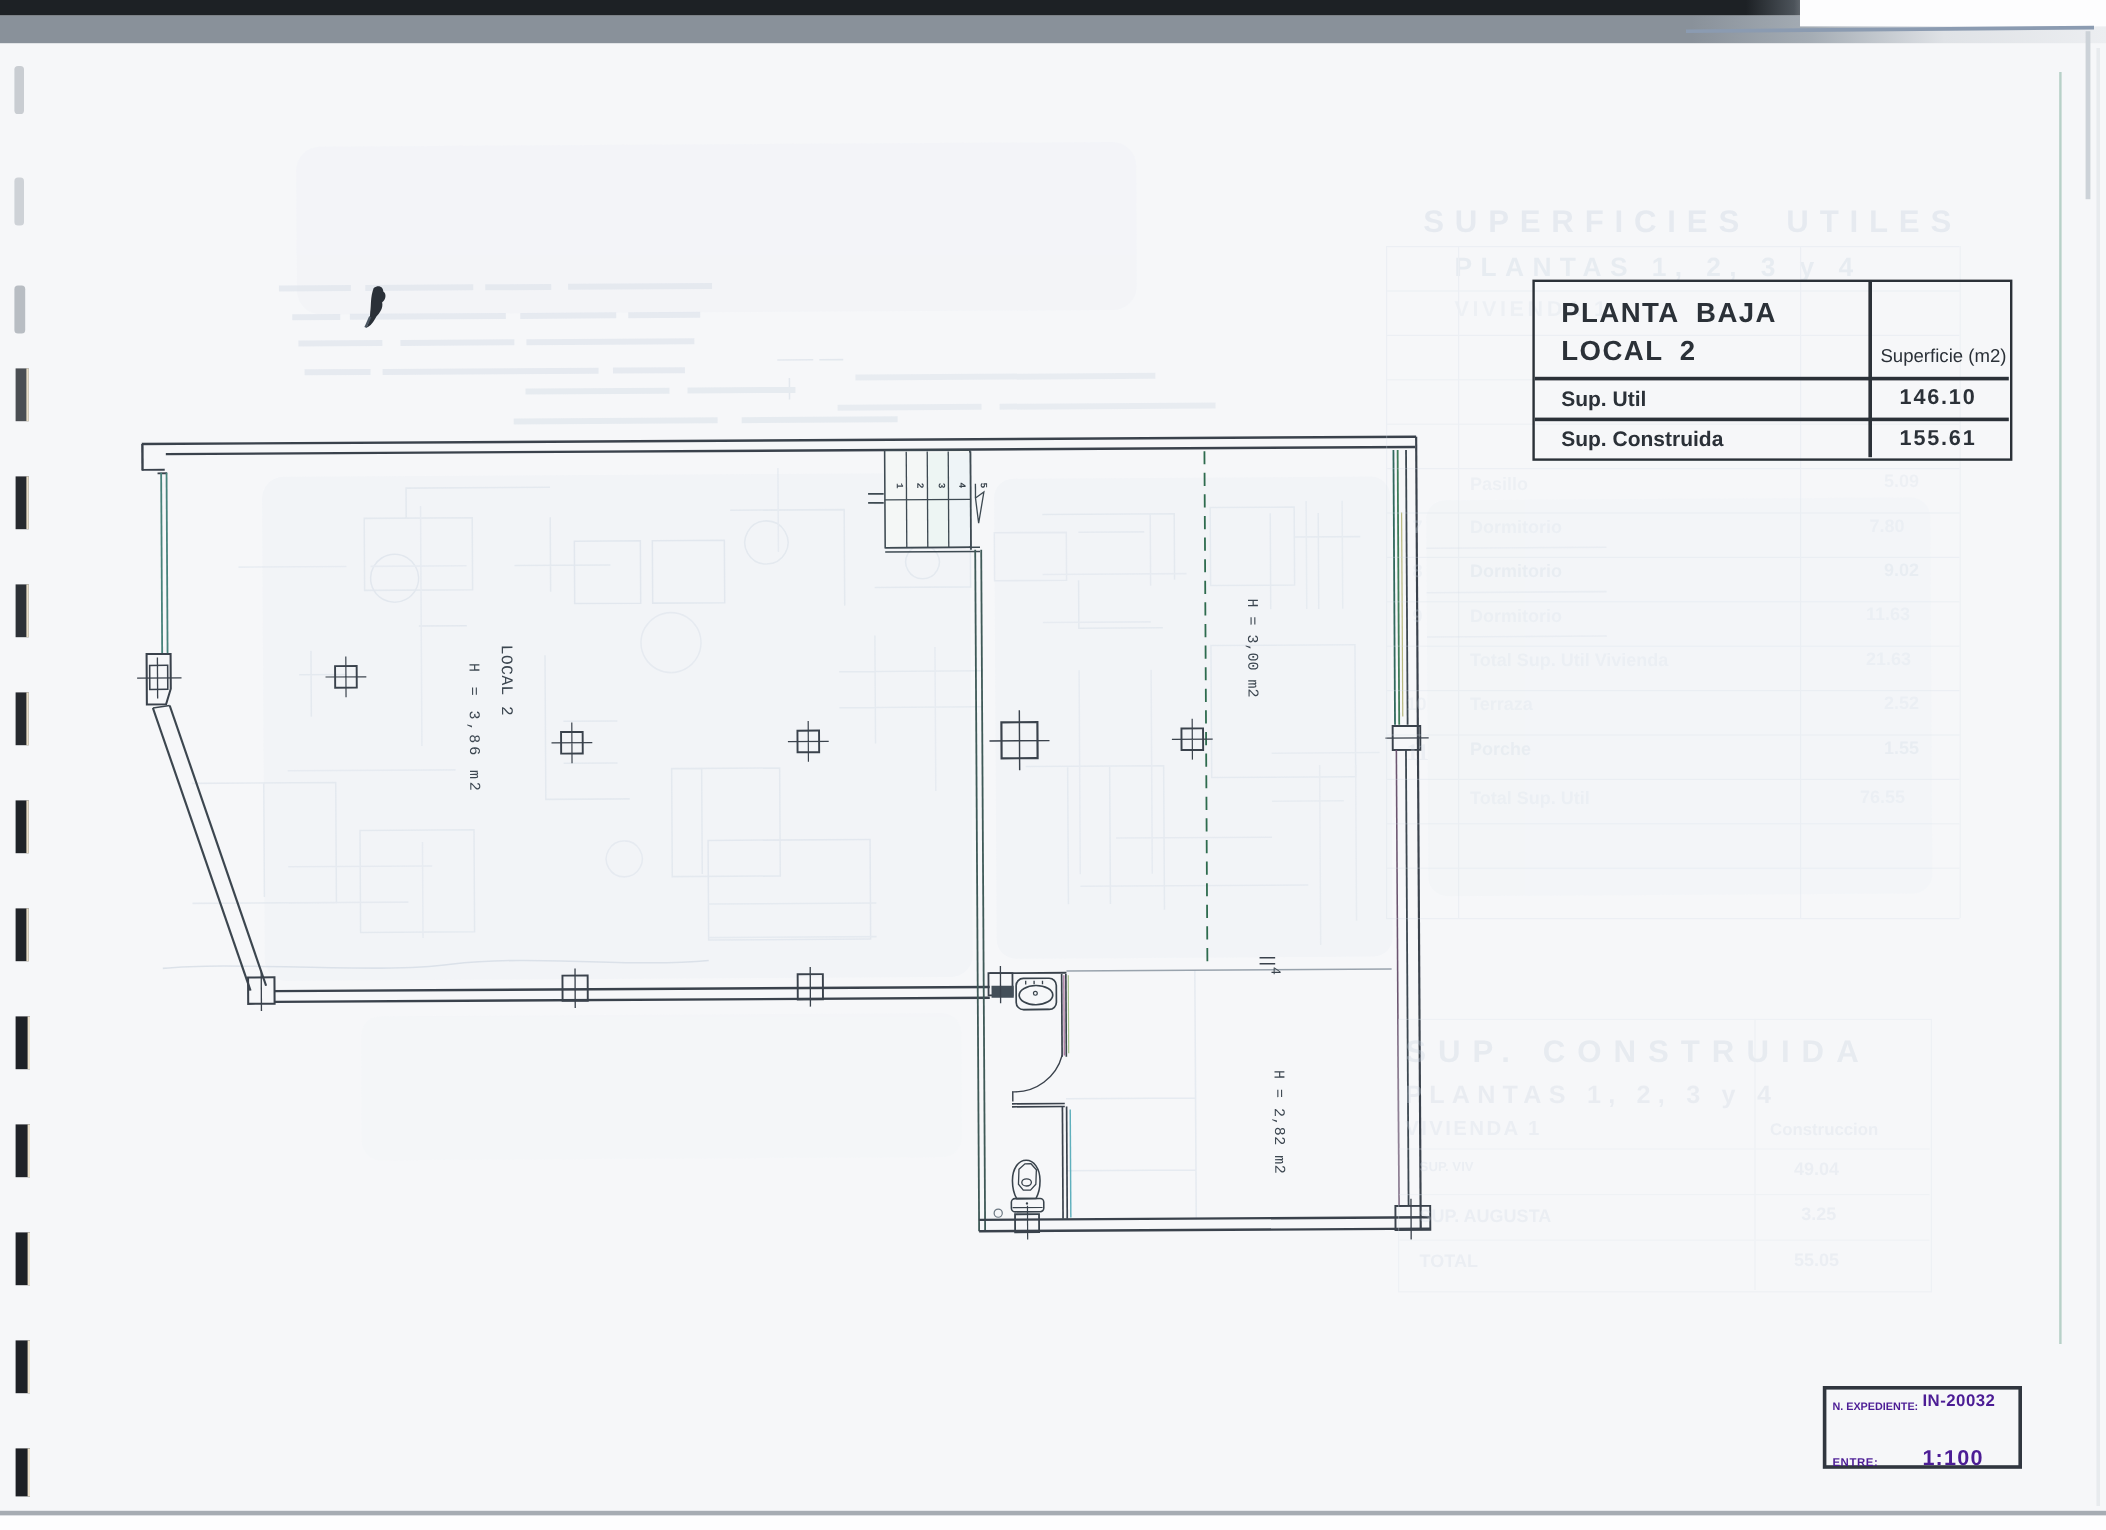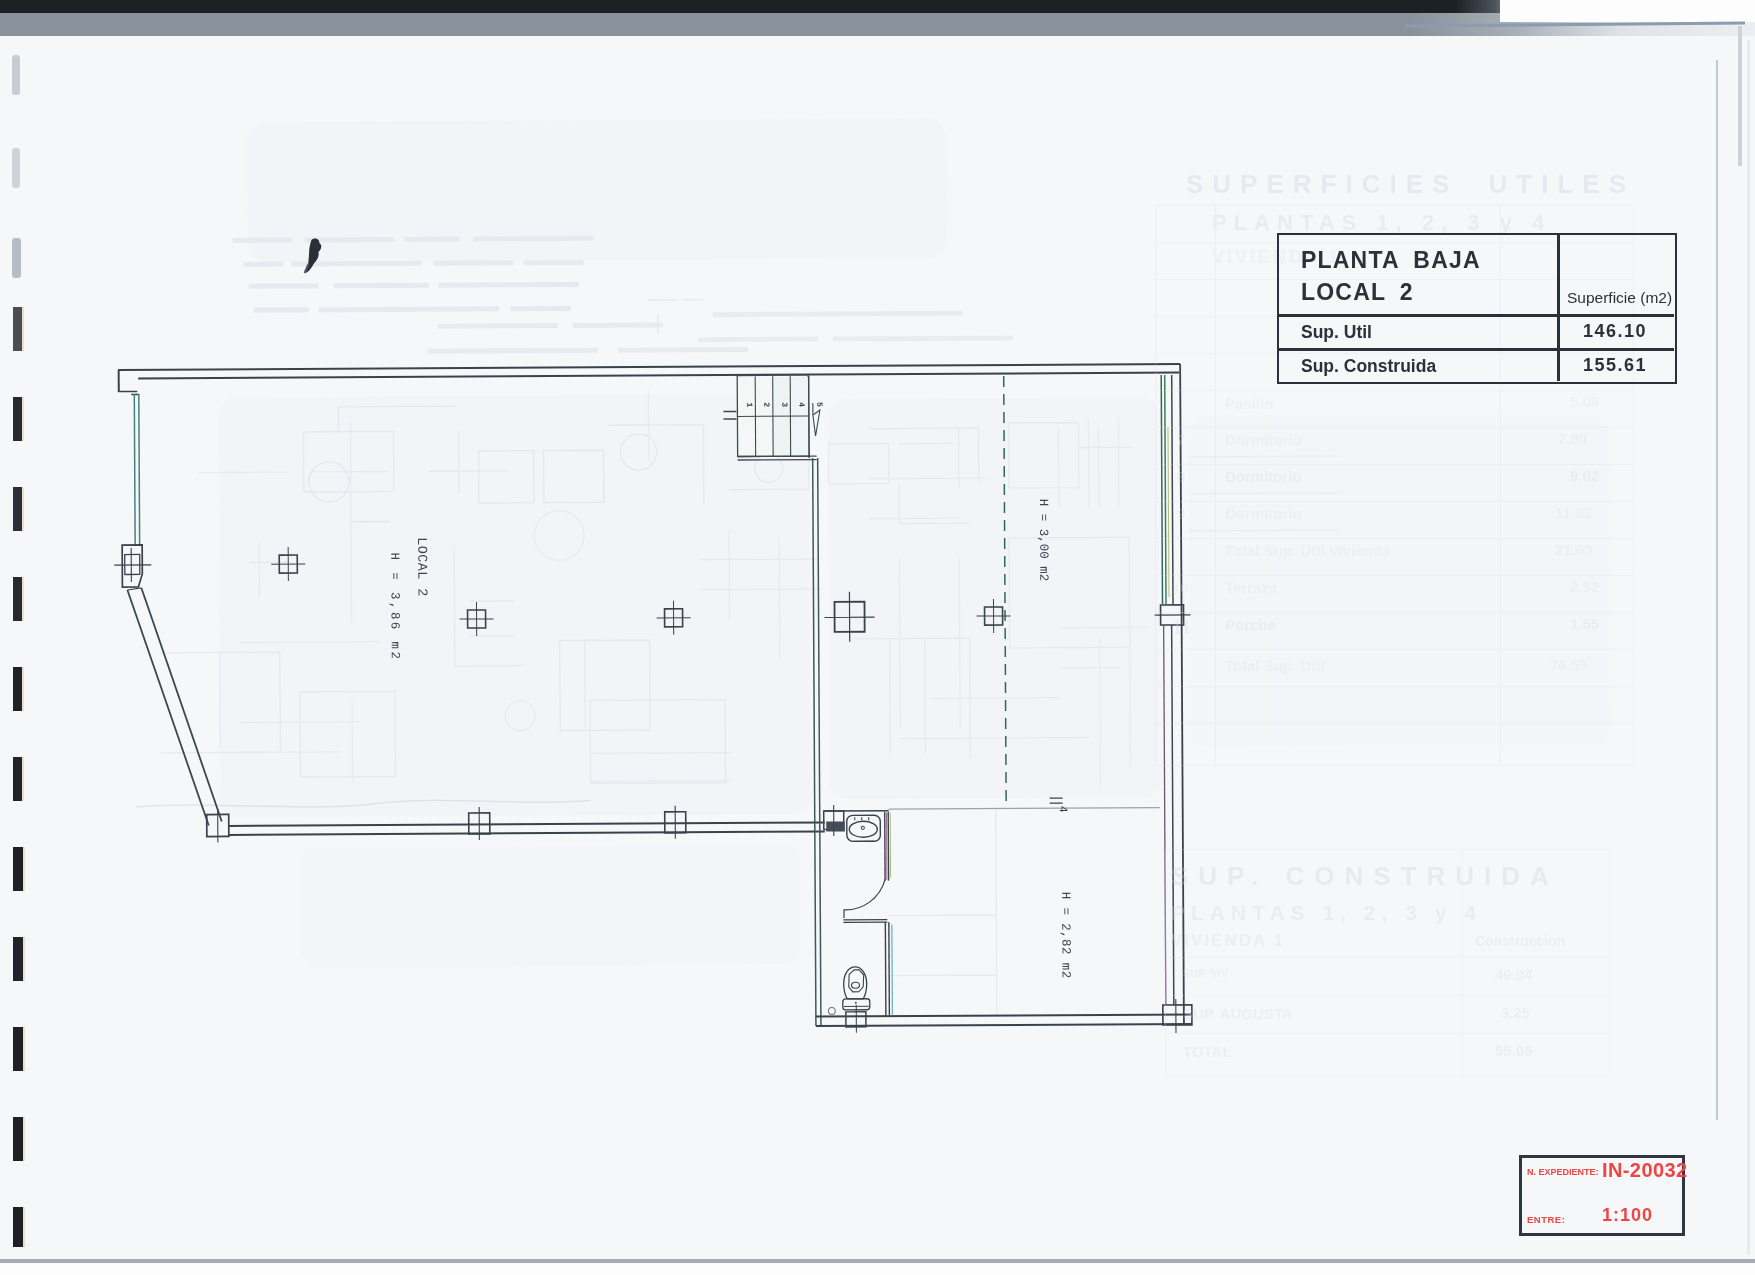--- a/index.html
+++ b/index.html
@@ -375,20 +375,20 @@
     <div class="abs" style="left:288px;top:54px;font-size:15.5px;white-space:nowrap;">Superficie (m2)</div>
 
     <div class="abs" style="left:22px;top:87px;font-size:17.5px;font-weight:bold;">Sup. Util</div>
     <div class="abs" style="left:304px;top:86px;font-size:18px;font-weight:bold;letter-spacing:1.5px;">146.10</div>
 
     <div class="abs" style="left:22px;top:121px;font-size:17.5px;font-weight:bold;">Sup. Construida</div>
     <div class="abs" style="left:304px;top:120px;font-size:18px;font-weight:bold;letter-spacing:1.5px;">155.61</div>
   </div>
 
 
-  <div class="abs" style="left:1519px;top:1155px;width:166px;height:81px;border:3px solid #30363f;box-sizing:border-box;color:#ef4444;">
+  <div class="abs" style="left:1519px;top:1155px;width:166px;height:69px;border:3px solid #30363f;box-sizing:border-box;color:#4c1d95;">
     <div class="abs" style="left:5px;top:9px;font-size:9px;font-weight:bold;">N. EXPEDIENTE:</div>
-    <div class="abs" style="left:80px;top:1px;font-size:20px;font-weight:bold;letter-spacing:0.4px;white-space:nowrap;">IN-20032</div>
+    <div class="abs" style="left:80px;top:1px;font-size:14px;font-weight:bold;letter-spacing:0.4px;white-space:nowrap;">IN-20032</div>
     <div class="abs" style="left:5px;top:56px;font-size:9.5px;font-weight:bold;letter-spacing:0.5px;">ENTRE:</div>
     <div class="abs" style="left:80px;top:47px;font-size:18px;font-weight:bold;letter-spacing:1px;">1:100</div>
   </div>
 
 </div>
 
 </body></html>

